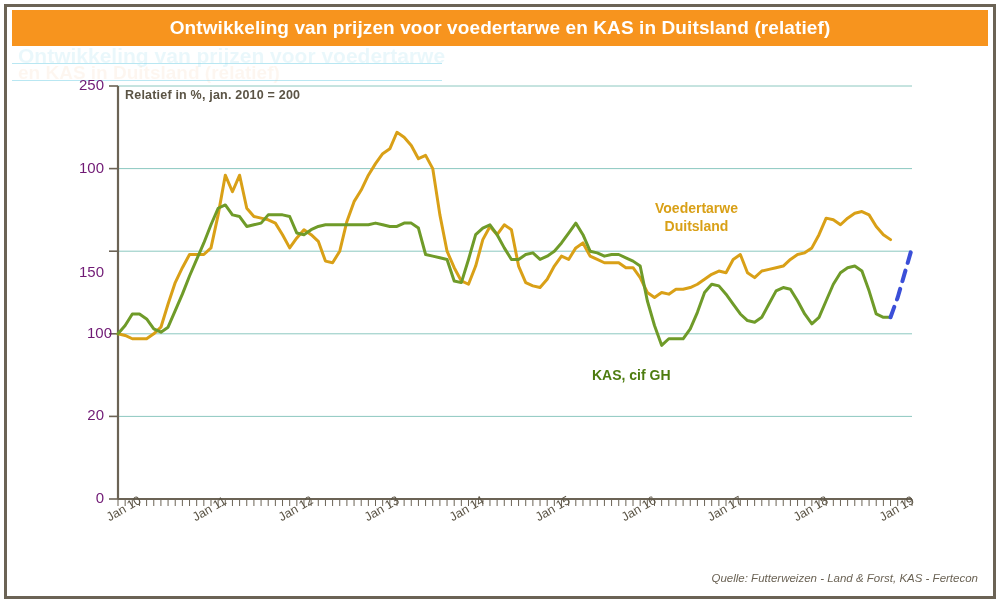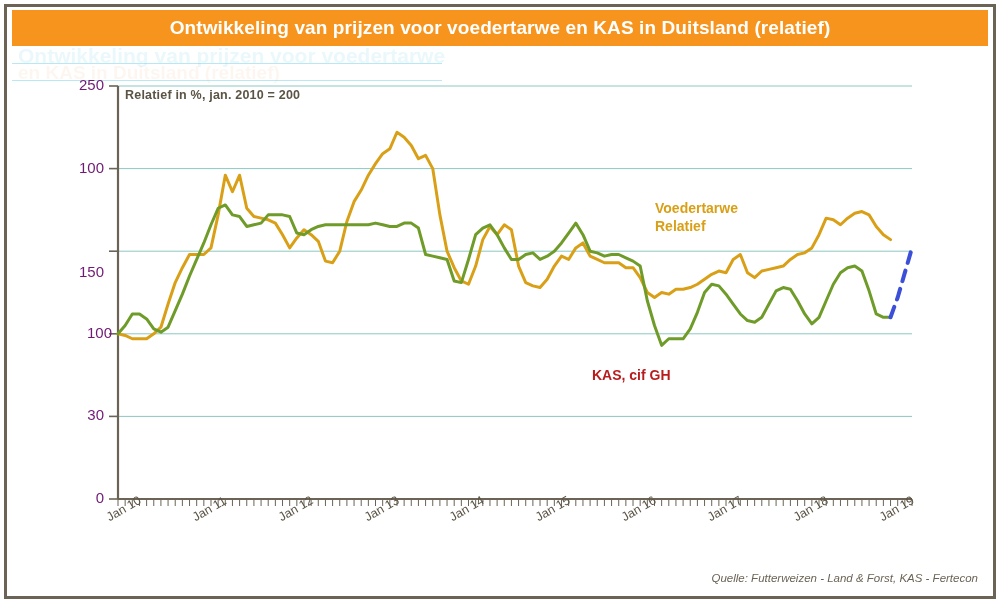--- a/index.html
+++ b/index.html
@@ -39,24 +39,24 @@
   }
   .ylabel{
     position:absolute;text-align:right;width:46px;font-size:15px;color:#701a75;
   }
   .xlabel{
     position:absolute;font-size:12.5px;color:#5b5445;
     transform:rotate(-30deg);transform-origin:left top;white-space:nowrap;
   }
   .series-label{
     position:absolute;font-size:14px;font-weight:bold;line-height:1.3;
-    white-space:nowrap;
+    white-space:nowrap;text-align:center;
   }
   .lbl-wheat{left:655px;top:199px;color:#d9a017;}
-  .lbl-kas{left:592px;top:366px;color:#b91c1c;}
+  .lbl-kas{left:592px;top:366px;color:#4d7c0f;}
   .source{
     position:absolute;right:22px;top:572px;font-size:11.5px;font-style:italic;
     color:#6b6355;white-space:nowrap;padding-left:6px;
   }
 </style>
 </head>
 <body>
 
 <div class="frame">
   <div class="outer-border"></div>
@@ -205,39 +205,39 @@
     <line x1="118" y1="499" x2="912" y2="499" stroke="#6b6355" stroke-width="2.2"></line>
     <g id="series-paths">
         <path d="M118.00 333.80 L125.15 335.45 L132.31 338.76 L139.46 338.76 L146.61 338.76 L153.77 333.80 L160.92 327.19 L168.07 304.06 L175.23 282.59 L182.38 267.72 L189.53 254.50 L196.68 254.50 L203.84 254.50 L210.99 247.90 L218.14 214.86 L225.30 175.21 L232.45 191.73 L239.60 175.21 L246.76 208.25 L253.91 216.51 L261.06 218.16 L268.22 219.81 L275.37 223.12 L282.52 234.68 L289.68 247.90 L296.83 237.98 L303.98 229.72 L311.14 234.68 L318.29 241.29 L325.44 261.11 L332.59 262.76 L339.75 251.20 L346.90 221.46 L354.05 201.64 L361.21 190.08 L368.36 175.21 L375.51 163.64 L382.67 153.73 L389.82 148.78 L396.97 132.26 L404.13 137.21 L411.28 145.47 L418.43 158.69 L425.59 155.38 L432.74 168.60 L439.89 214.86 L447.05 251.20 L454.20 267.72 L461.35 280.94 L468.50 284.24 L475.66 266.07 L482.81 239.64 L489.96 226.42 L497.12 234.68 L504.27 224.77 L511.42 229.72 L518.58 266.07 L525.73 282.59 L532.88 285.89 L540.04 287.54 L547.19 279.28 L554.34 266.07 L561.50 256.16 L568.65 259.46 L575.80 247.90 L582.95 242.94 L590.11 256.16 L597.26 259.46 L604.41 262.76 L611.57 262.76 L618.72 262.76 L625.87 267.72 L633.03 267.72 L640.18 277.63 L647.33 292.50 L654.49 297.46 L661.64 292.50 L668.79 294.15 L675.95 289.20 L683.10 289.20 L690.25 287.54 L697.41 284.24 L704.56 279.28 L711.71 274.33 L718.86 271.02 L726.02 272.68 L733.17 259.46 L740.32 254.50 L747.48 272.68 L754.63 277.63 L761.78 271.02 L768.94 269.37 L776.09 267.72 L783.24 266.07 L790.40 259.46 L797.55 254.50 L804.70 252.85 L811.86 247.90 L819.01 234.68 L826.16 218.16 L833.32 219.81 L840.47 224.77 L847.62 218.16 L854.77 213.20 L861.93 211.55 L869.08 214.86 L876.23 226.42 L883.39 234.68 L890.54 239.64" fill="none" stroke="#d9a017" stroke-width="3" stroke-linejoin="round" stroke-linecap="round"></path>
         <path d="M118.00 333.80 L125.15 325.54 L132.31 313.98 L139.46 313.98 L146.61 318.93 L153.77 328.84 L160.92 332.15 L168.07 327.19 L175.23 310.67 L182.38 294.15 L189.53 275.98 L196.68 259.46 L203.84 242.94 L210.99 224.77 L218.14 208.25 L225.30 204.94 L232.45 214.86 L239.60 216.51 L246.76 226.42 L253.91 224.77 L261.06 223.12 L268.22 214.86 L275.37 214.86 L282.52 214.86 L289.68 216.51 L296.83 233.03 L303.98 234.68 L311.14 229.72 L318.29 226.42 L325.44 224.77 L332.59 224.77 L339.75 224.77 L346.90 224.77 L354.05 224.77 L361.21 224.77 L368.36 224.77 L375.51 223.12 L382.67 224.77 L389.82 226.42 L396.97 226.42 L404.13 223.12 L411.28 223.12 L418.43 228.07 L425.59 254.50 L432.74 256.16 L439.89 257.81 L447.05 259.46 L454.20 280.94 L461.35 282.59 L468.50 259.46 L475.66 234.68 L482.81 228.07 L489.96 224.77 L497.12 234.68 L504.27 247.90 L511.42 259.46 L518.58 259.46 L525.73 254.50 L532.88 252.85 L540.04 259.46 L547.19 256.16 L554.34 251.20 L561.50 242.94 L568.65 233.03 L575.80 223.12 L582.95 234.68 L590.11 251.20 L597.26 252.85 L604.41 256.16 L611.57 254.50 L618.72 254.50 L625.87 257.81 L633.03 261.11 L640.18 266.07 L647.33 300.76 L654.49 325.54 L661.64 345.36 L668.79 338.76 L675.95 338.76 L683.10 338.76 L690.25 328.84 L697.41 312.32 L704.56 292.50 L711.71 284.24 L718.86 285.89 L726.02 294.15 L733.17 304.06 L740.32 313.98 L747.48 320.58 L754.63 322.24 L761.78 317.28 L768.94 304.06 L776.09 290.85 L783.24 287.54 L790.40 289.20 L797.55 300.76 L804.70 313.98 L811.86 323.89 L819.01 317.28 L826.16 300.76 L833.32 284.24 L840.47 272.68 L847.62 267.72 L854.77 266.07 L861.93 271.02 L869.08 290.85 L876.23 313.98 L883.39 317.28 L890.54 317.28" fill="none" stroke="#6f9b29" stroke-width="3" stroke-linejoin="round" stroke-linecap="round"></path>
         <path d="M890.54 317.28 L897.69 297.46 L904.85 272.68 L912.00 247.90" fill="none" stroke="#3b4fd8" stroke-width="4" stroke-linejoin="round" stroke-linecap="round" stroke-dasharray="11 8"></path>
       </g>
   </svg>
 
   <div id="ylabels">
       <div class="ylabel" style="left: 58px; top: 489px;">0</div>
-      <div class="ylabel" style="left: 58px; top: 406.4px;">30</div>
+      <div class="ylabel" style="left: 58px; top: 406.4px;">20</div>
       <div class="ylabel" style="left: 66px; top: 323.8px;">100</div>
       <div class="ylabel" style="left: 58px; top: 241.2px; margin-top: 22px;">150</div>
       <div class="ylabel" style="left: 58px; top: 158.6px;">100</div>
       <div class="ylabel" style="left: 58px; top: 76px;">250</div>
     </div>
   <div id="xlabels">
       <div class="xlabel" style="left: 104px; top: 512px;">Jan 10</div>
       <div class="xlabel" style="left: 189.838px; top: 512px;">Jan 11</div>
       <div class="xlabel" style="left: 275.676px; top: 512px;">Jan 12</div>
       <div class="xlabel" style="left: 361.514px; top: 512px;">Jan 13</div>
       <div class="xlabel" style="left: 447.351px; top: 512px;">Jan 14</div>
       <div class="xlabel" style="left: 533.189px; top: 512px;">Jan 15</div>
       <div class="xlabel" style="left: 619.027px; top: 512px;">Jan 16</div>
       <div class="xlabel" style="left: 704.865px; top: 512px;">Jan 17</div>
       <div class="xlabel" style="left: 790.703px; top: 512px;">Jan 18</div>
       <div class="xlabel" style="left: 876.541px; top: 512px;">Jan 19</div>
     </div>
 
   <div class="series-label lbl-wheat">
     <span>Voedertarwe</span><br>
-    <span>Relatief</span>
+    <span>Duitsland</span>
   </div>
   <div class="series-label lbl-kas">KAS, cif GH</div>
 
   <div class="source">Quelle: Futterweizen - Land &amp; Forst, KAS - Fertecon</div>
 </div>
 
 </body></html>

